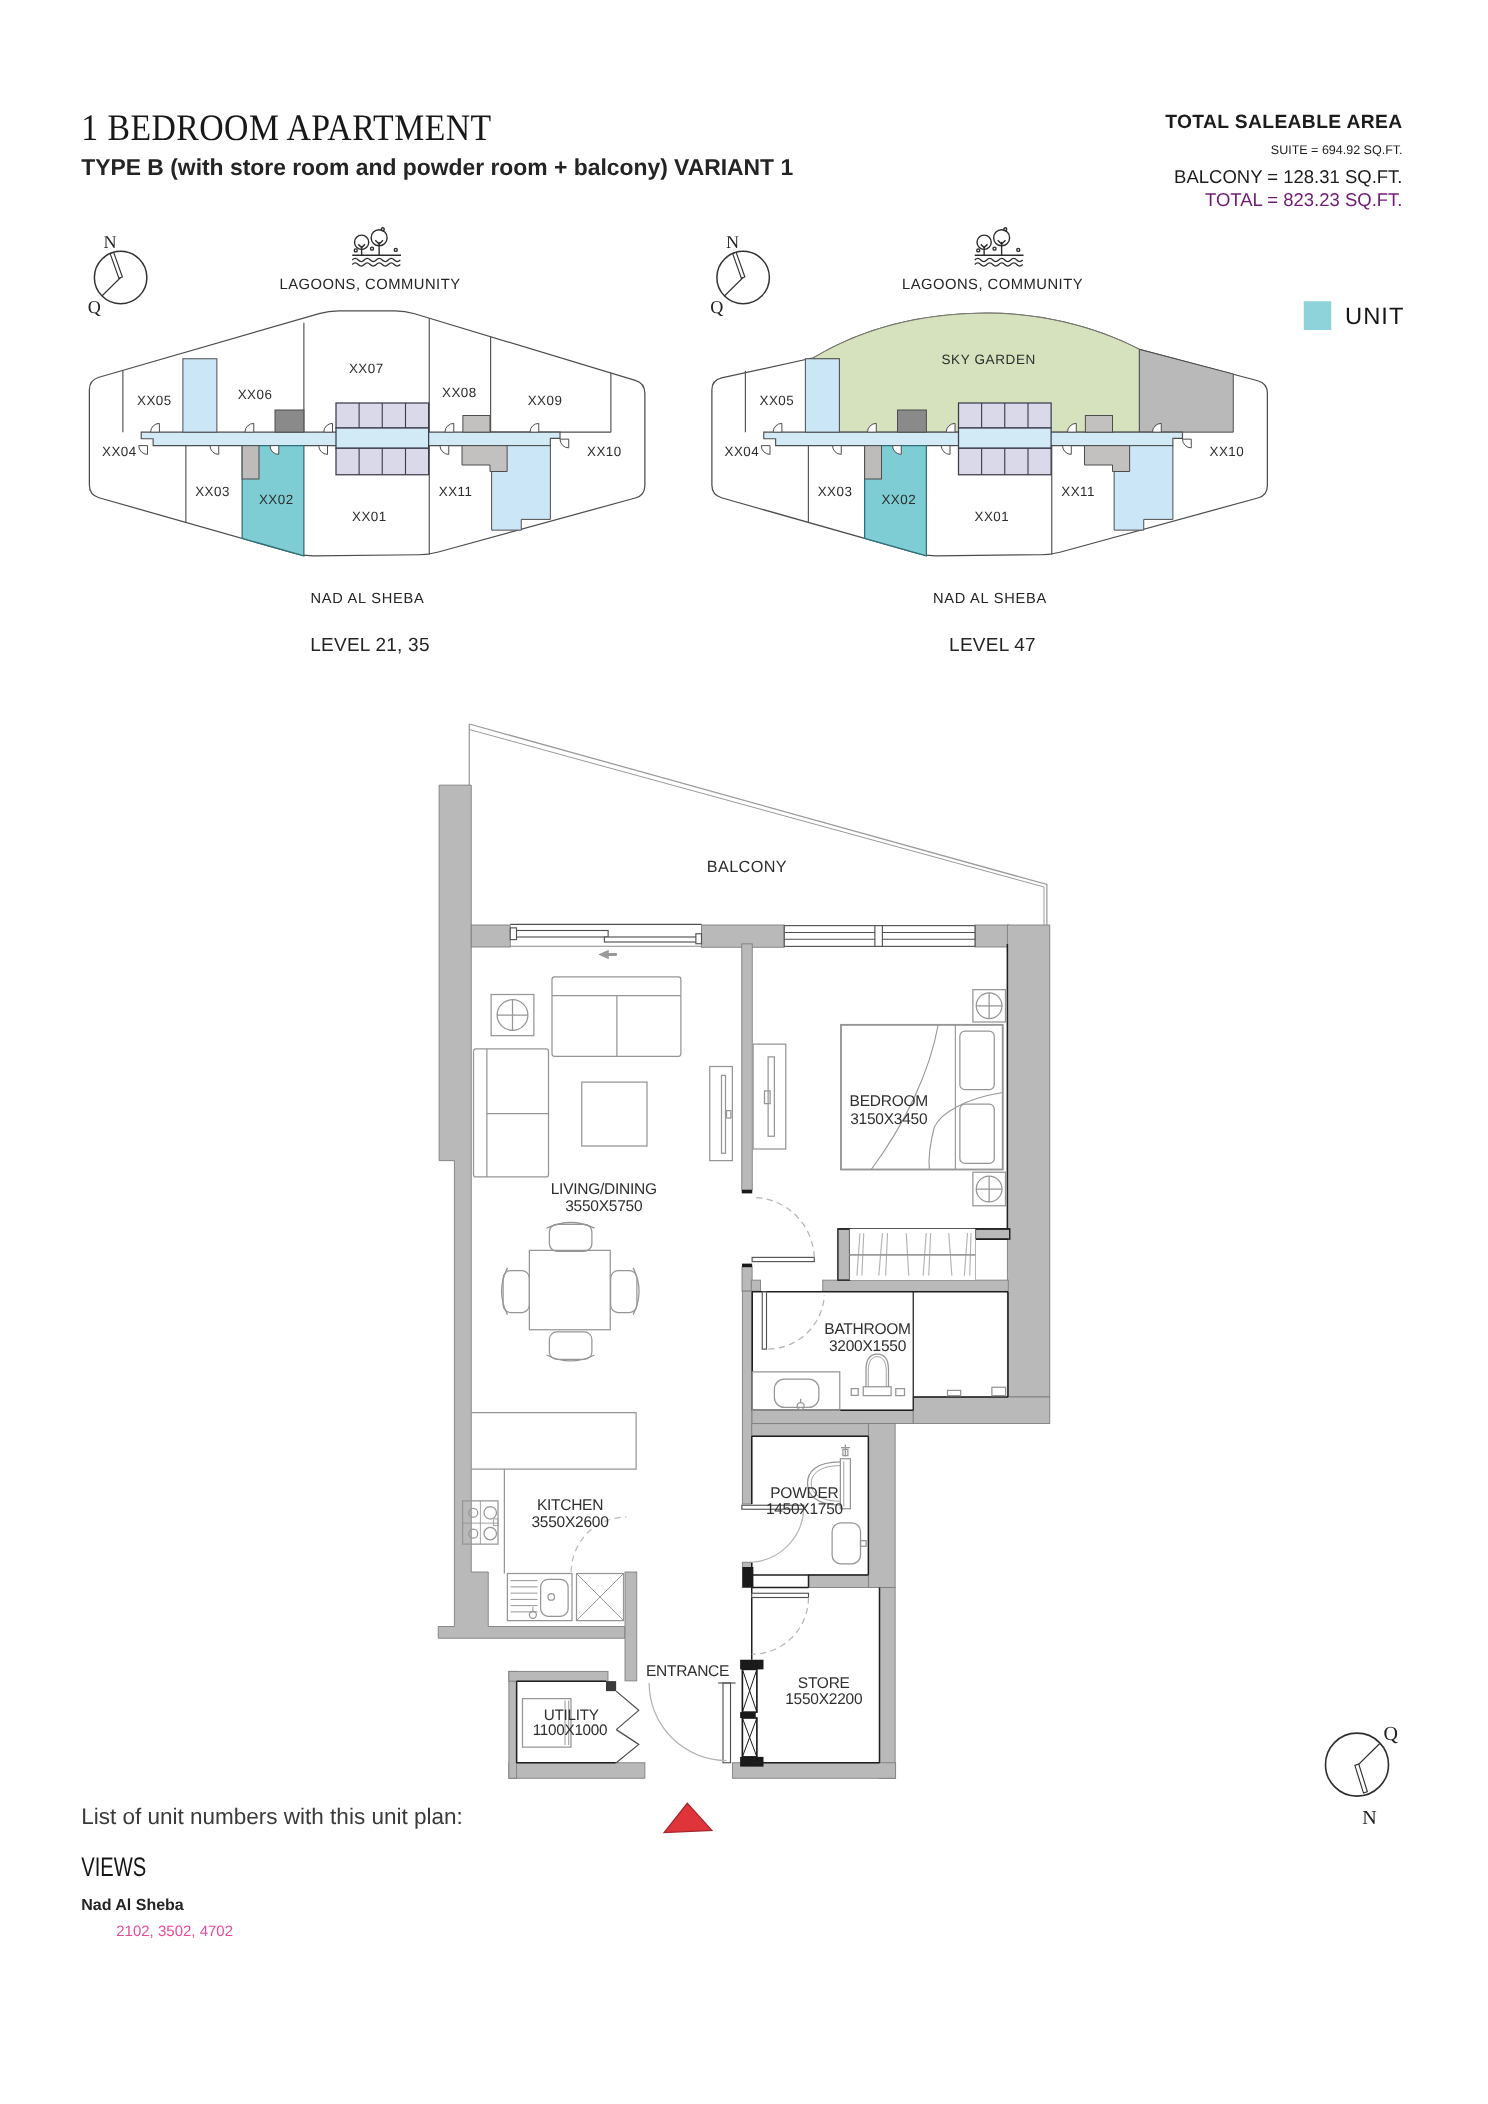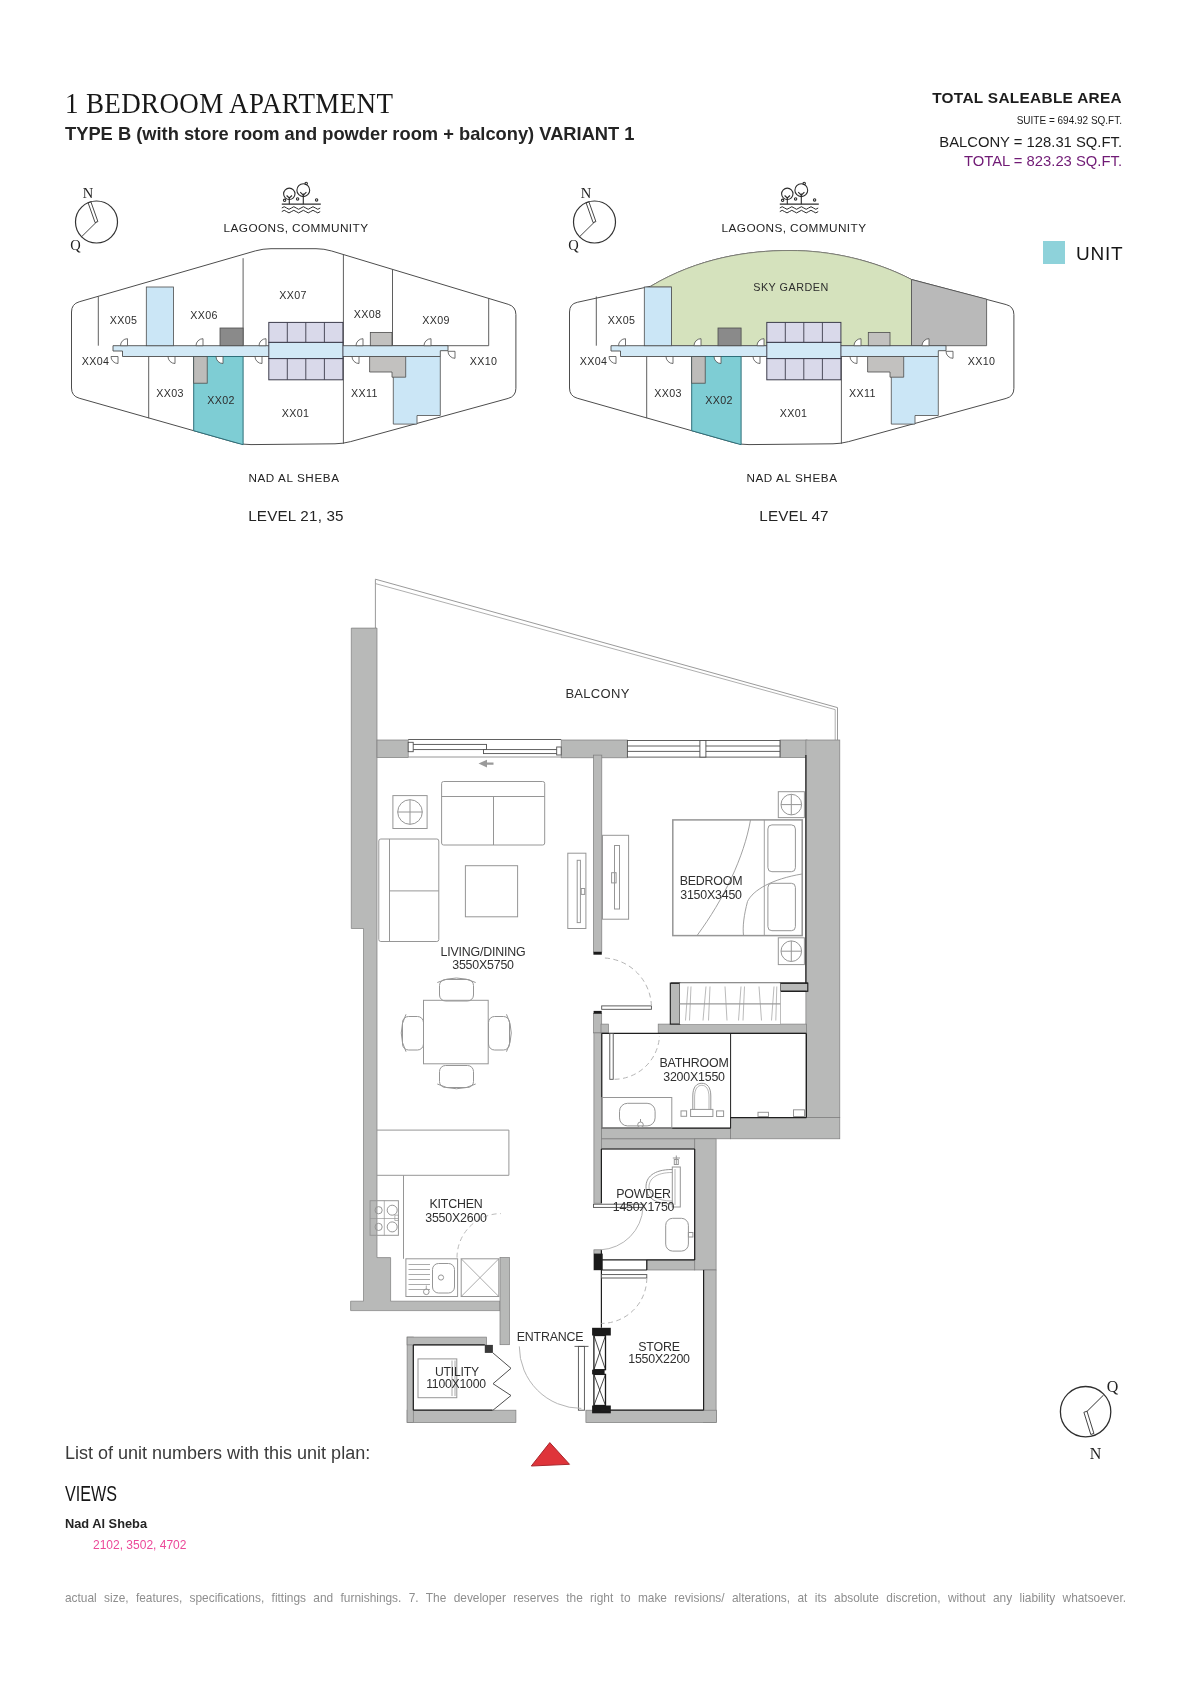--- a/index.html
+++ b/index.html
@@ -458,14 +458,13 @@
 
 <div class="abs t" style="left:65px;top:1443px;font-size:18px;color:#3a3a3a;">List of unit numbers with this unit plan:</div>
 
 <div class="abs t" style="left:65px;top:1482px;font-size:21.5px;font-weight:400;color:#161616;transform:scale(.75,1);transform-origin:0 0;">VIEWS</div>
 
 <div class="abs t" style="left:65px;top:1516px;font-size:12.8px;font-weight:700;color:#242424;">Nad Al Sheba</div>
 
 <div class="abs t" style="left:65px;top:1537.5px;font-size:12px;color:#ec4899;margin-left:28px;">2102, 3502, 4702</div>
 
 <div class="abs" style="left:65px;top:1591px;width:1061px;font-size:11.9px;line-height:15.6px;color:#8e8e8e;">
-    <div style="text-align:justify;text-align-last:justify;">actual size, features, specifications, fittings and furnishings. 7. The developer reserves the right to make revisions/ alterations, at its absolute discretion, without any liability whatsoever.</div>
   </div>
 
 </body></html>

